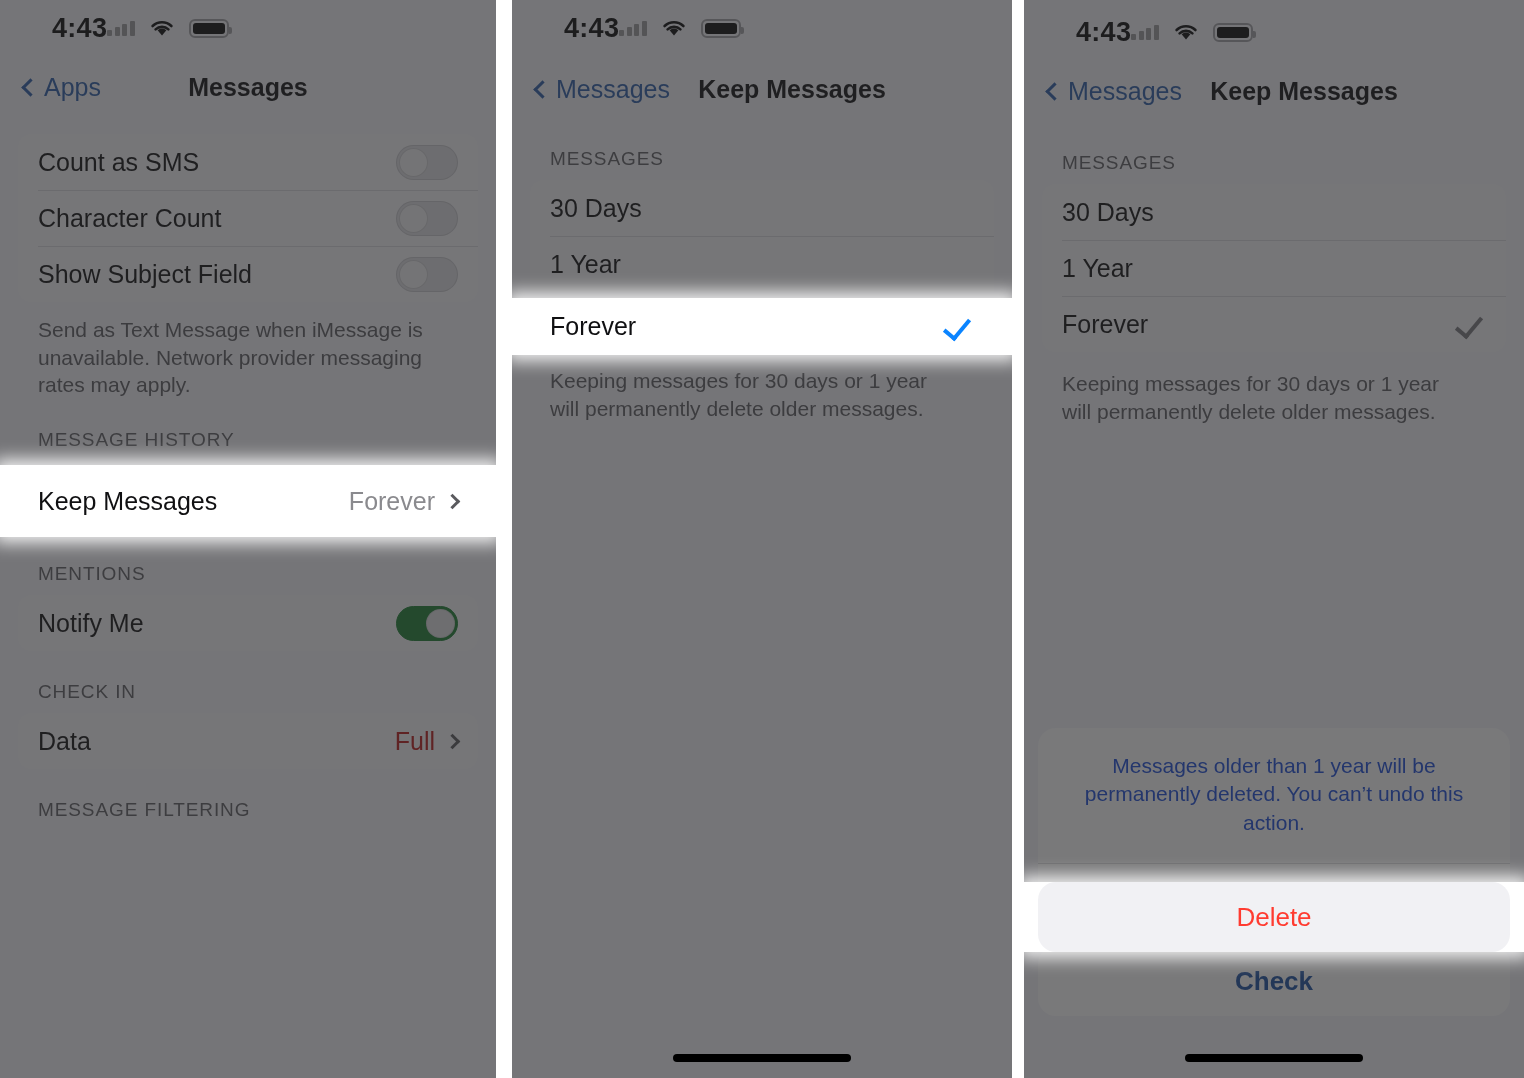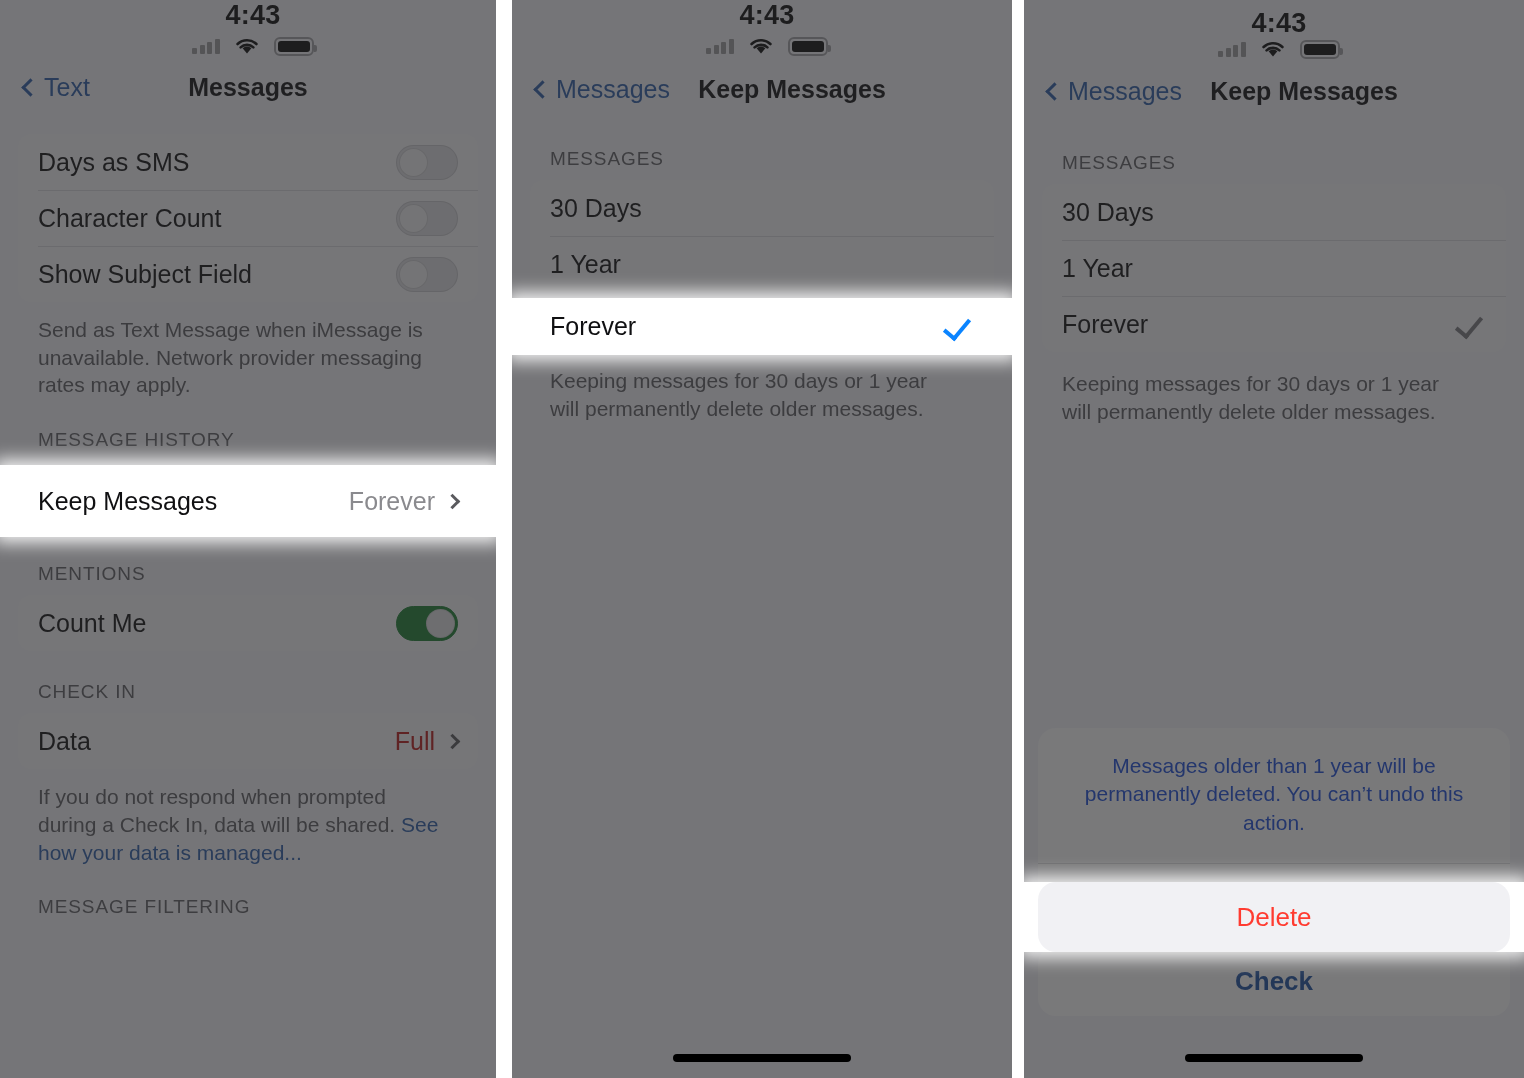--- a/index.html
+++ b/index.html
@@ -47,23 +47,22 @@
     position: absolute; inset: 0;
     background: #f2f2f7;
     z-index: 10;
   }
 
   
   .statusbar {
     height: 56px;
     display: flex;
     align-items: center;
-    justify-content: space-between;
+    justify-content: flex-start;
     padding: 0 42px 0 52px;
-    flex-direction: column;
   }
   .sb-time { font-size: 27px; font-weight: 700; color: #0b0b0c; letter-spacing: .3px; }
   .sb-right { display: flex; align-items: center; gap: 13px; }
   .sig { display: flex; align-items: flex-end; gap: 2.5px; height: 15px; }
   .sig i { display:block; width: 5px; background: #9b9b9e; border-radius: 1px; }
   .sig i:nth-child(1){ height: 6px; } .sig i:nth-child(2){ height: 9px; }
   .sig i:nth-child(3){ height: 12px; } .sig i:nth-child(4){ height: 15px; }
   .batt {
     width: 40px; height: 19px; border: 2px solid rgba(10,10,12,.35);
     border-radius: 6px; position: relative; padding: 2px;
@@ -238,29 +237,29 @@
             </svg>
             <div class="batt">
                 <i></i>
               </div>
           </div>
         </div>
 
         <div class="navbar">
           <div class="nav-back">
             <span class="chev-l"></span>
-            <span class="nav-back-label">Text</span>
+            <span class="nav-back-label">Apps</span>
           </div>
           <div class="nav-title">Messages</div>
         </div>
 
         <div style="height:16px"></div>
         <div class="group">
           <div class="row">
-            <span class="row-label">Days as SMS</span>
+            <span class="row-label">Count as SMS</span>
             <span class="toggle">
                 <i></i>
               </span>
           </div>
           <div class="row">
             <span class="row-label">Character Count</span>
             <span class="toggle">
                 <i></i>
               </span>
           </div>
@@ -274,36 +273,35 @@
         <div class="footnote">Send as Text Message when iMessage is unavailable. Network provider messaging rates may apply.</div>
 
         <div class="section-hdr">MESSAGE HISTORY</div>
         <div class="group" style="visibility:hidden">
           <div class="row" style="min-height:72px"></div>
         </div>
 
         <div class="section-hdr">MENTIONS</div>
         <div class="group">
           <div class="row">
-            <span class="row-label">Count Me</span>
+            <span class="row-label">Notify Me</span>
             <span class="toggle on">
                 <i></i>
               </span>
           </div>
         </div>
 
         <div class="section-hdr">CHECK IN</div>
         <div class="group">
           <div class="row">
             <span class="row-label">Data</span>
             <span class="row-value">Full</span>
             <span class="chev-r"></span>
           </div>
         </div>
-        <div class="footnote"><span>If you do not respond when prompted during a Check In, data will be shared. </span><a href="#">See how your data is managed...</a></div>
 
         <div class="section-hdr">MESSAGE FILTERING</div>
 
       </div>
 
       <div class="scrim"></div>
 
       <div class="band" style="top:465px;height:72px;">
         <div class="band-inner">
           <span class="row-label">Keep Messages</span>

